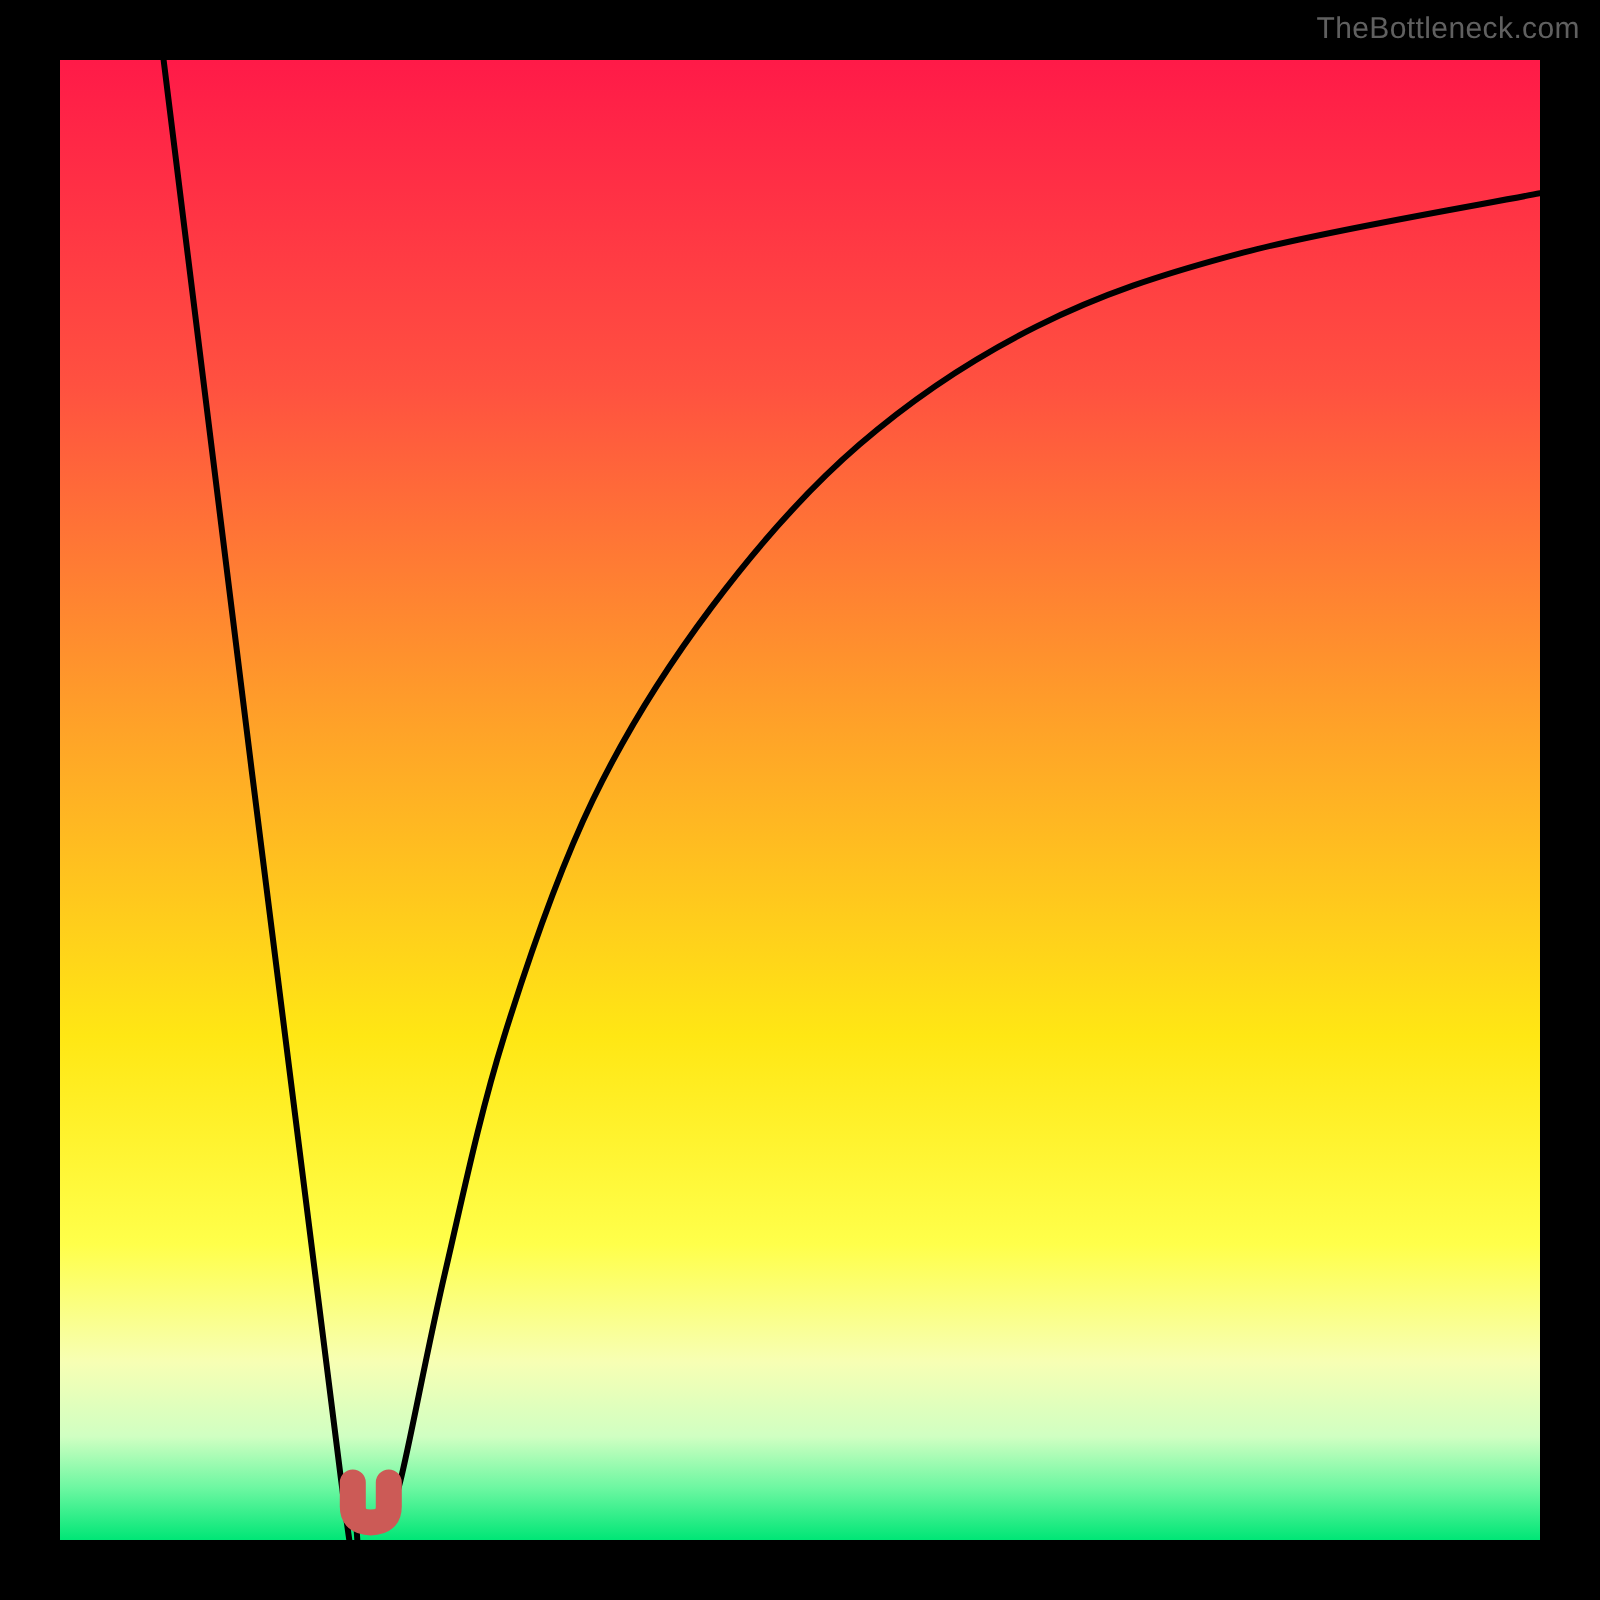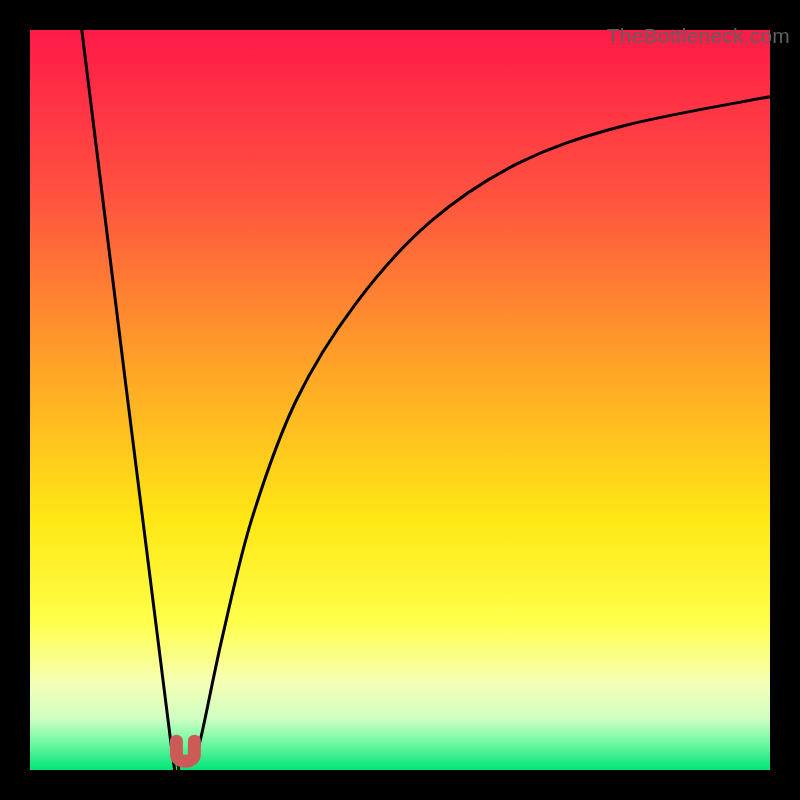--- a/index.html
+++ b/index.html
@@ -24,24 +24,24 @@
     width: 740px;
     height: 740px;
     overflow: hidden;
   }
   .gradient {
     position: absolute;
     left: 0; top: 0; width: 100%; height: 100%;
   }
   .watermark {
     position: absolute;
-    top: 24px;
+    top: 6px;
     right: 10px;
     color: #606060;
-    font-size: 21px;
+    font-size: 15px;
     font-weight: 500;
     letter-spacing: 0.2px;
     user-select: none;
   }
   svg.curves, svg.marker {
     position: absolute;
     left: 0; top: 0;
     width: 100%; height: 100%;
     overflow: visible;
   }

